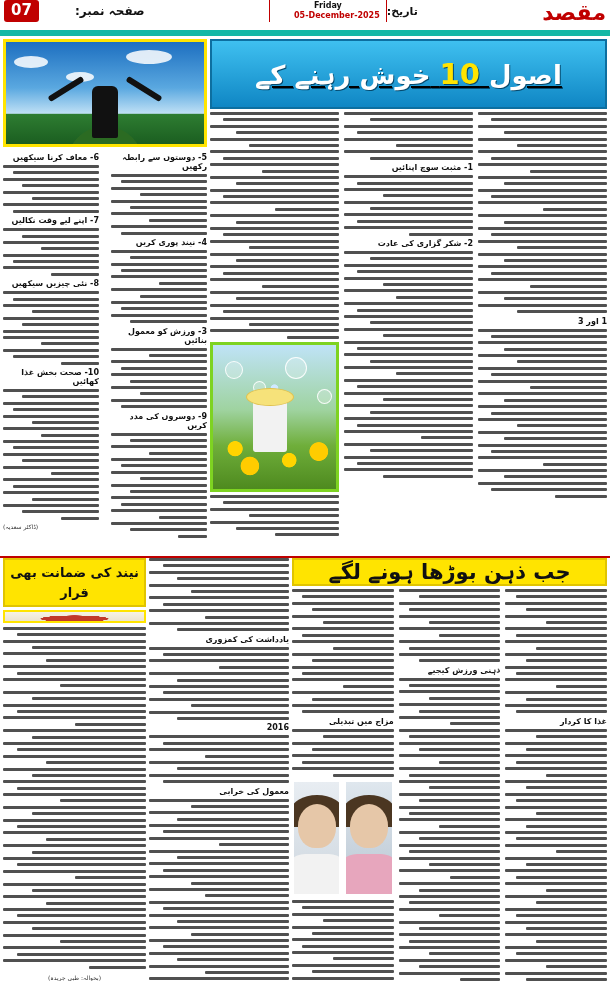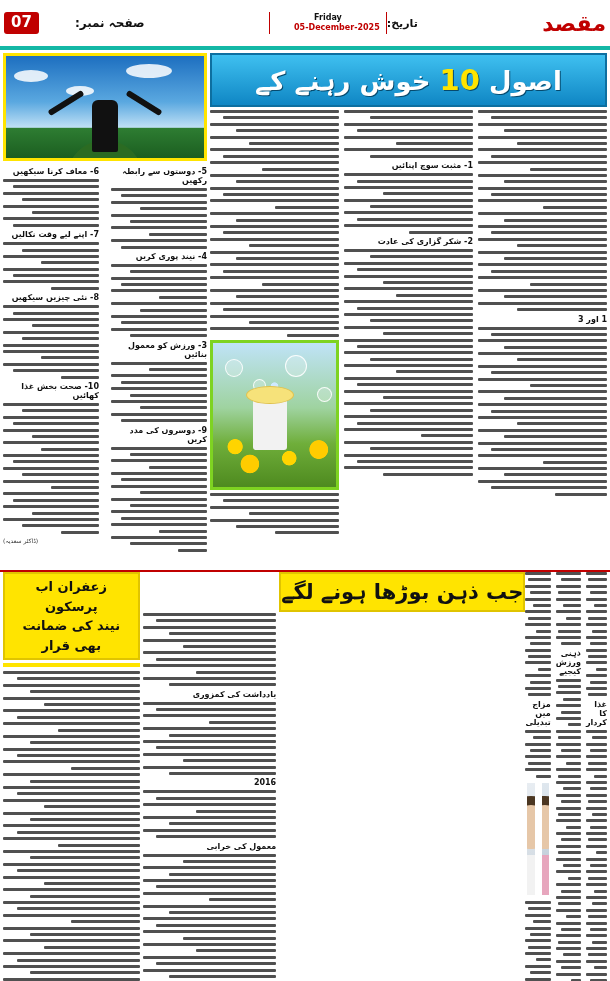--- a/index.html
+++ b/index.html
@@ -9,23 +9,23 @@
     font-family:"DejaVu Sans","Liberation Sans",sans-serif;
     overflow:hidden;
   }
   .page{
     width:610px;height:981px;position:relative;
     background:#fff;
     box-sizing:border-box;
   }
   
   .masthead{
-    height:30px;display:flex;align-items:center;justify-content:space-between;
-    border-bottom:4px solid #14b8a6;
-    padding:8px 4px;
+    height:30px;display:flex;align-items:flex-start;justify-content:space-between;
+    border-bottom:6px solid #14b8a6;
+    padding:0 4px;
     background:#fff;
   }
   .mh-left{display:flex;align-items:center;gap:4px;}
   .page-num-box{
     background:#c00000;color:#fff;font-weight:bold;font-size:15px;
     padding:1px 7px;border-radius:3px;line-height:1.3;
   }
   .page-label{
     font-size:12px;color:#111;font-weight:bold;direction:rtl;margin-left:32px;
   }
@@ -73,23 +73,24 @@
   }
   .photo-sky .arm{
     position:absolute;bottom:36px;width:40px;height:6px;background:#111;border-radius:3px;
   }
   .twocol{display:flex;gap:12px;flex:1;justify-content:center;}
   .col{flex:1;}
   .credit{direction:rtl;font-size:6px;color:#333;text-align:left;margin-top:2px;}
   
   .top-right{flex:1;display:flex;flex-direction:column;gap:3px;}
   .headline-bar{
-    background:#1b9ad6;border:2px solid #0d6fa0;height:54px;display:flex;
+    background:#1b9ad6;border:2px solid #0d6fa0;height:70px;display:flex;
     align-items:center;justify-content:center;box-sizing:border-box;
     background:linear-gradient(#3fc0f0,#0f86c4);
+    text-decoration:underline;
   }
   .headline{
     direction:rtl;color:#fff;font-weight:bold;font-size:26px;
     text-shadow:1px 1px 0 #064a6e;white-space:nowrap;
   }
   .headline .num{color:#ffe400;font-size:29px;}
   .art-cols{display:flex;gap:5px;flex:1;}
   .photo-sun{
     height:150px;border:3px solid #7ed321;box-sizing:border-box;margin-top:3px;
     background:
@@ -117,22 +118,22 @@
     background:#ffe400;border:2px solid #e0c400;box-sizing:border-box;
     padding:3px;text-align:center;direction:rtl;
   }
   .saffron-head .h1{font-size:13px;font-weight:bold;color:#111;line-height:1.5;}
   .photo-saffron{
     height:82px;border:2px solid #ffe400;box-sizing:border-box;margin-top:3px;
     background:radial-gradient(ellipse at 50% 75%, #c0392b 0 34%, rgba(0,0,0,0) 35%),
                linear-gradient(#f6f2e6,#ece4cf);
     position:relative;overflow:hidden;
   }
-  .bm{width:140px;margin-top:41px;}
-  .br{flex:1;display:flex;flex-direction:row;}
+  .bm{width:140px;}
+  .br{flex:1;display:flex;flex-direction:column;}
   .headline-bar2{
     background:#ffe400;border:2px solid #e0c400;height:40px;display:flex;
     align-items:center;justify-content:center;box-sizing:border-box;margin-bottom:3px;
   }
   .headline2{
     direction:rtl;color:#111;font-weight:bold;font-size:21px;white-space:nowrap;
   }
   .br-body{display:flex;gap:5px;flex:1;}
   .photo-pair{display:flex;gap:3px;height:116px;margin-top:3px;}
   .ph{
@@ -500,21 +501,20 @@
       </div>
     </div>
   </div>
 
   <div class="redline"></div>
 
   <div class="bottom-wrap">
 
     <div class="bl">
       <div class="saffron-head">
-        <div class="h1">زعفران اب پرسکون</div>
         <div class="h1">نیند کی ضمانت بھی قرار</div>
       </div>
       <div class="photo-saffron"></div>
       <div class="lines" style="margin-top:4px;">
         <div class="ln full"></div>
           <div class="ln s90"></div>
           <div class="ln full"></div>
           <div class="ln s80"></div>
         <div class="ln full"></div>
           <div class="ln s70"></div>

